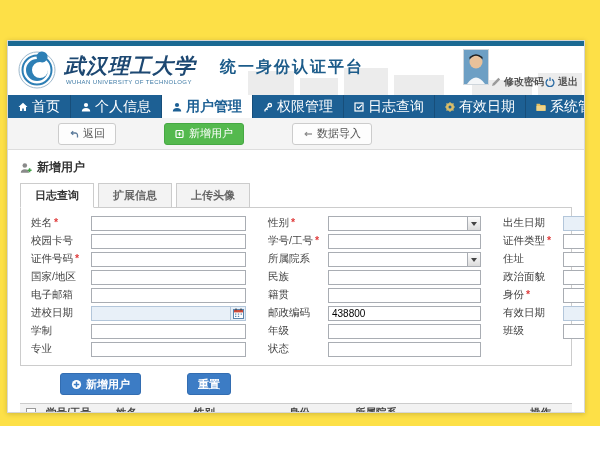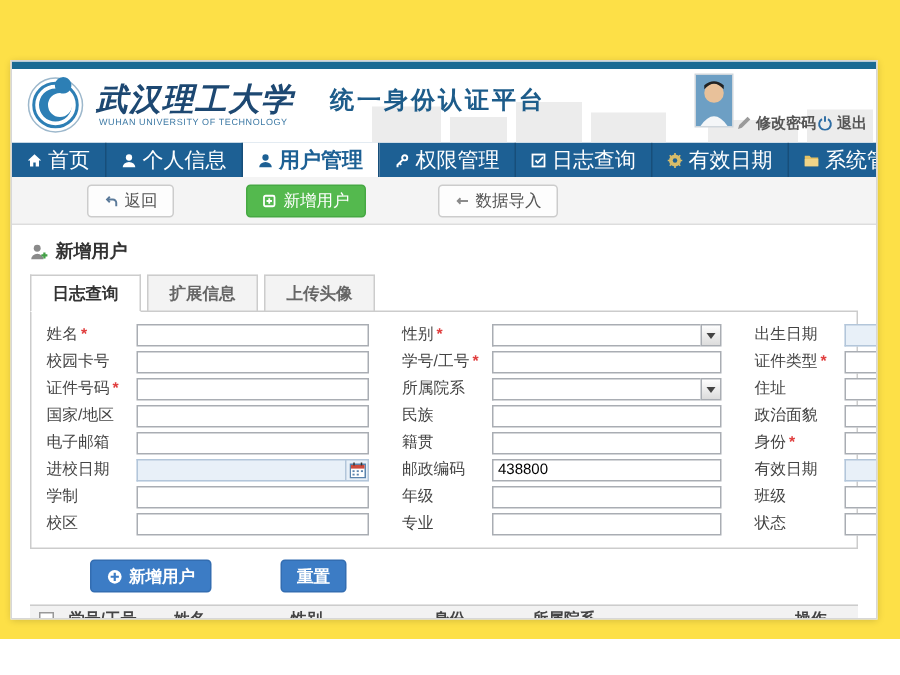--- a/index.html
+++ b/index.html
@@ -385,26 +385,20 @@
                 <input class="ti" type="text" style="">
               </div>
             </div>
             <div class="form-field">
               <label>班级</label>
               <div class="input-wrap">
                 <input class="ti" type="text" style="">
               </div>
             </div>
             <div class="form-field">
-              <label>校区</label>
-              <div class="input-wrap">
-                <input class="ti" type="text" style="">
-              </div>
-            </div>
-            <div class="form-field">
               <label>专业</label>
               <div class="input-wrap">
                 <input class="ti" type="text" style="">
               </div>
             </div>
             <div class="form-field">
               <label>状态</label>
               <div class="input-wrap">
                 <input class="ti" type="text" style="">
               </div>

